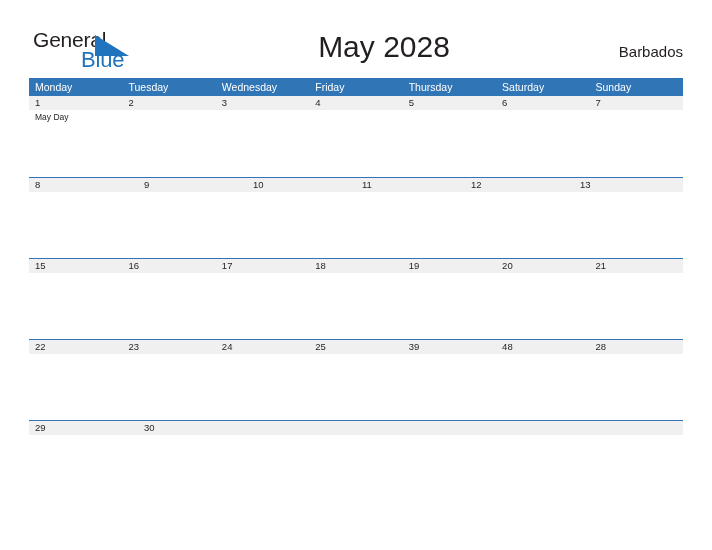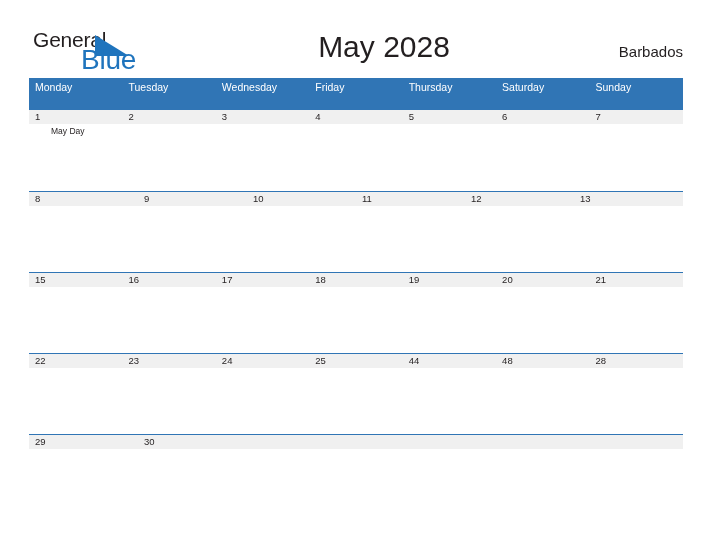--- a/index.html
+++ b/index.html
@@ -46,21 +46,21 @@
     font-size: 21px;
     letter-spacing: -0.2px;
     color: #231f20;
     line-height: 22px;
     white-space: nowrap;
   }
   .logo-blue {
     position: absolute;
     left: 48px;
     top: 20px;
-    font-size: 28px;
+    font-size: 22px;
     letter-spacing: -0.2px;
     color: #1f74bd;
     line-height: 22px;
     white-space: nowrap;
   }
   .logo-tri {
     position: absolute;
     left: 62px;
     top: 6px;
     width: 34px;
@@ -97,21 +97,21 @@
   .calendar {
     position: absolute;
     left: 29px;
     top: 78px;
     width: 654px;
   }
 
   .weekday-row {
     display: flex;
     width: 654px;
-    height: 32px;
+    height: 18px;
     background: #3075b5;
   }
   .weekday {
     flex: 1 1 0;
     box-sizing: border-box;
     padding-left: 6px;
     font-size: 10.5px;
     line-height: 18px;
     color: #ffffff;
     white-space: nowrap;
@@ -157,21 +157,20 @@
     height: 14px;
     line-height: 14px;
     font-size: 9.5px;
     color: #231f20;
   }
   .events {
     position: absolute;
     left: 6px;
     top: 16px;
     right: 3px;
-    margin-left: 16px;
   }
   .event {
     font-size: 8.5px;
     line-height: 11px;
     color: #231f20;
     margin-bottom: 1px;
     white-space: nowrap;
     overflow: hidden;
   }
 </style>
@@ -316,21 +315,21 @@
             <div class="cell">
               <div class="daynum-band"></div>
               <div class="daynum">24</div>
             </div>
             <div class="cell">
               <div class="daynum-band"></div>
               <div class="daynum">25</div>
             </div>
             <div class="cell">
               <div class="daynum-band"></div>
-              <div class="daynum">44</div>
+              <div class="daynum">39</div>
             </div>
             <div class="cell">
               <div class="daynum-band"></div>
               <div class="daynum">48</div>
             </div>
             <div class="cell">
               <div class="daynum-band"></div>
               <div class="daynum">28</div>
             </div>
           </div>

